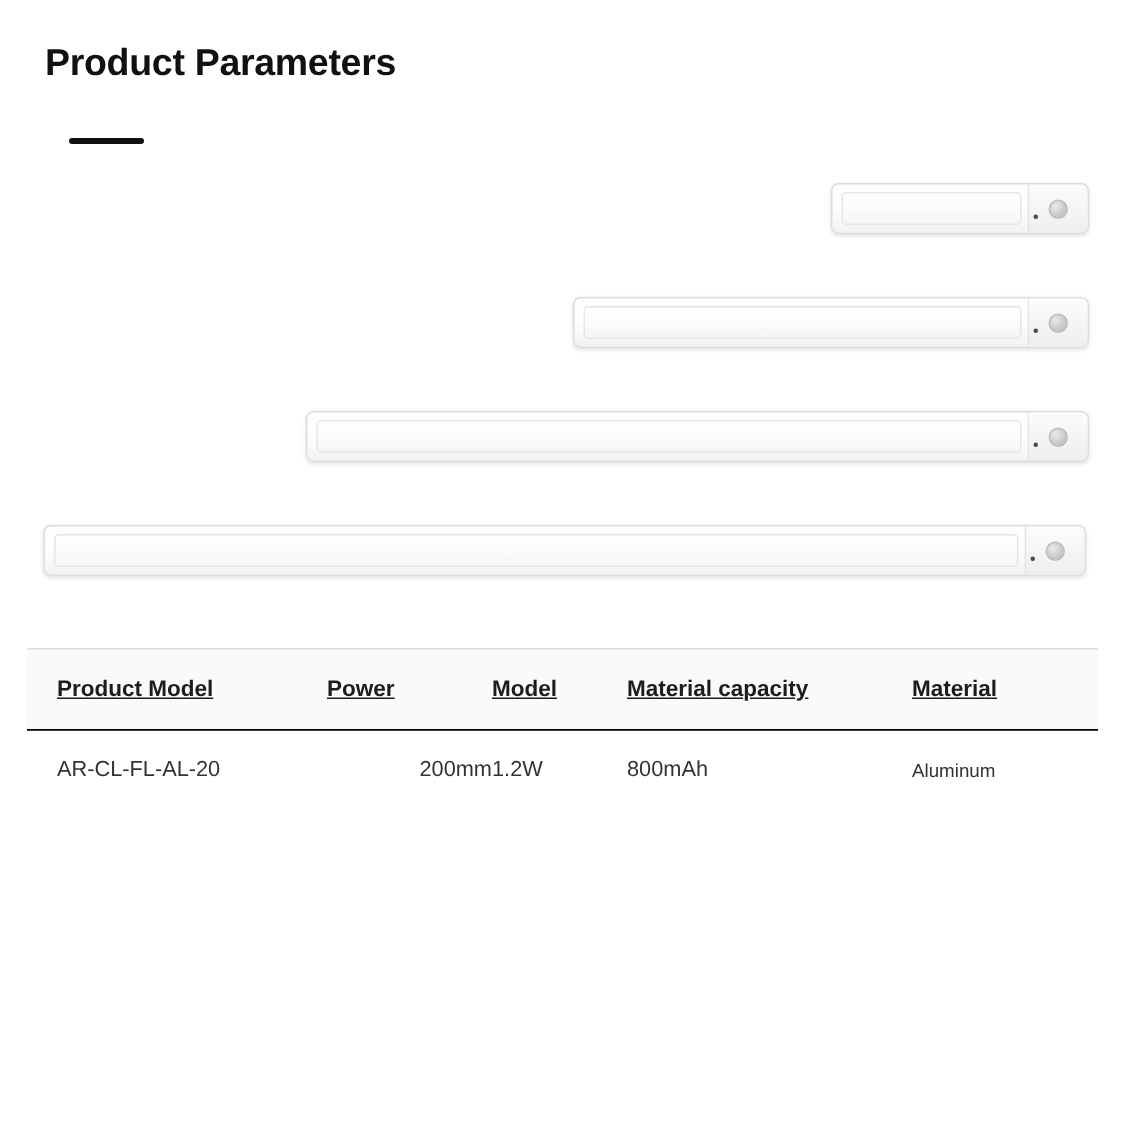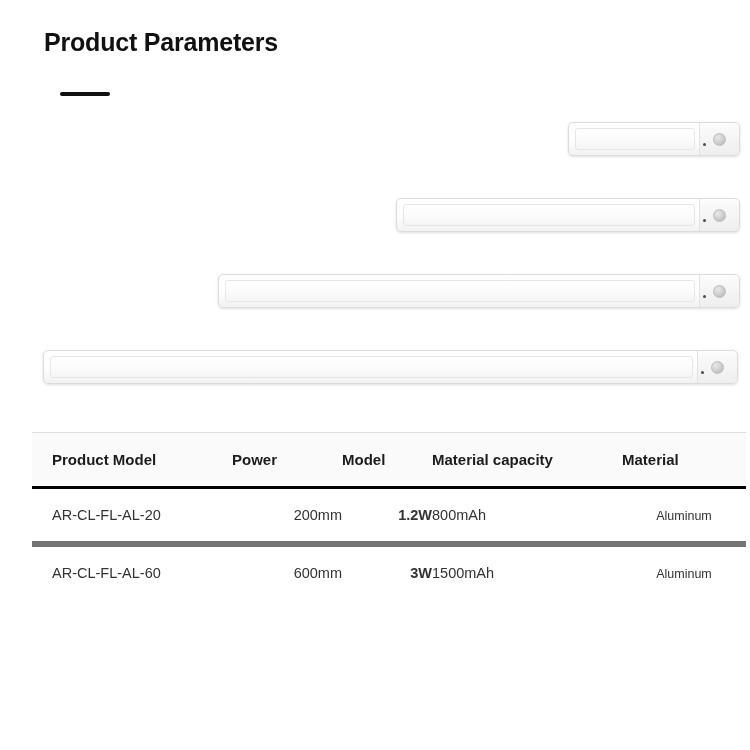--- a/index.html
+++ b/index.html
@@ -10,21 +10,20 @@
     height: 750px;
     background: #ffffff;
     font-family: "Liberation Sans", sans-serif;
     overflow: hidden;
   }
   .page {
     position: relative;
     width: 650px;
     height: 750px;
     background: #ffffff;
-    margin-left: 14px;
   }
 
   
   .title {
     position: absolute;
     left: 30px;
     top: 28px;
     font-size: 25px;
     font-weight: bold;
     color: #111111;
@@ -118,40 +117,41 @@
     font-size: 14.5px;
     color: #2a2a2a;
   }
   table.spec thead th {
     font-weight: bold;
     font-size: 15px;
     color: #1c1c1c;
     text-align: left;
     padding: 18px 0 18px 0;
     border-top: 1px solid #dddddd;
-    border-bottom: 3px solid #000000;
+    border-bottom: 1px solid #000000;
     background: #fafafa;
+    text-decoration: underline;
   }
   table.spec tbody td {
     padding: 18px 0;
-    border-bottom: 6px solid #737373;
+    border-bottom: 1px solid #737373;
     color: #333333;
     white-space: nowrap;
   }
   table.spec tbody tr:last-child td { border-bottom: none; }
 
   .c-model  { width: 200px; padding-left: 20px !important; }
   .c-size   { width: 110px; }
   .c-power  { width: 90px;  }
   .c-batt   { width: 190px; }
-  .c-mat    { width: 124px; text-align: center; }
+  .c-mat    { width: 124px; }
 
   td.c-size   { text-align: right; }
   th.c-size   { text-align: left; }
-  td.c-power, th.c-power { text-align: right; font-weight: bold; }
+  td.c-power, th.c-power { text-align: left; }
   td.c-batt,  th.c-batt  { text-align: left; padding-left: 8px; }
   td.c-mat    { font-size: 12.5px; color: #333333; vertical-align: bottom; padding-bottom: 10px; }
   th.c-mat    { text-align: left; }
 </style>
 </head>
 <body>
 
 <div class="page">
 
   <div class="title">Product Parameters</div>
@@ -201,24 +201,17 @@
         </tr>
       </thead>
       <tbody>
         <tr>
           <td class="c-model">AR-CL-FL-AL-20</td>
           <td class="c-size">200mm</td>
           <td class="c-power">1.2W</td>
           <td class="c-batt">800mAh</td>
           <td class="c-mat">Aluminum</td>
         </tr>
-        <tr>
-          <td class="c-model">AR-CL-FL-AL-60</td>
-          <td class="c-size">600mm</td>
-          <td class="c-power">3W</td>
-          <td class="c-batt">1500mAh</td>
-          <td class="c-mat">Aluminum</td>
-        </tr>
       </tbody>
     </table>
   </div>
 
 </div>
 
 </body></html>

